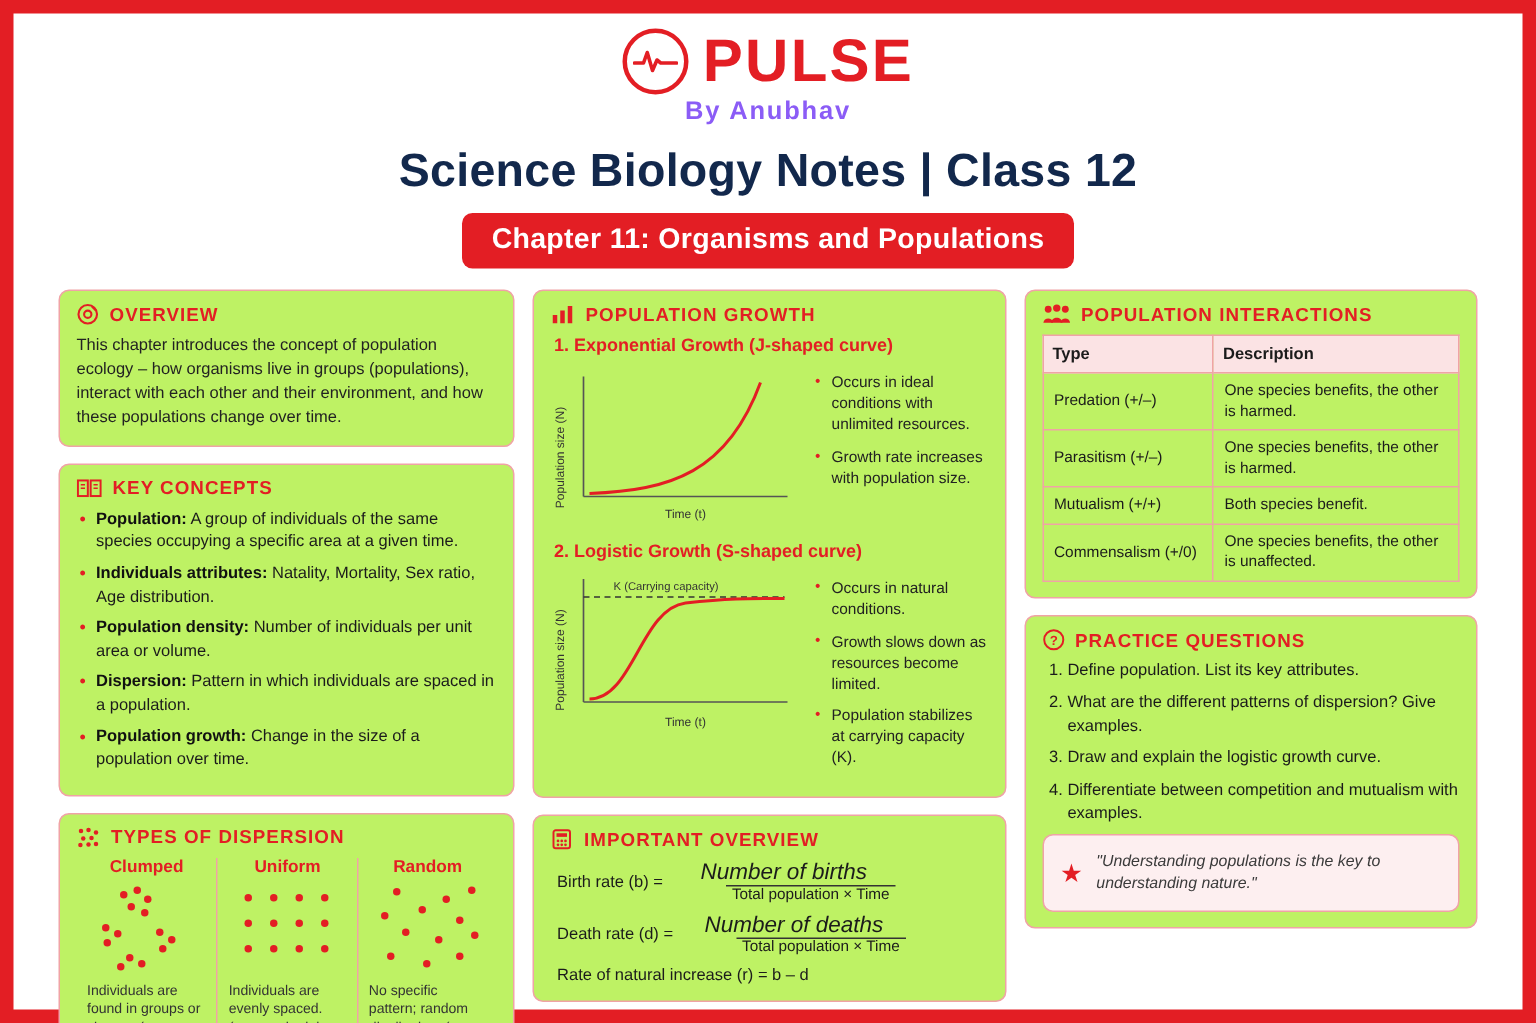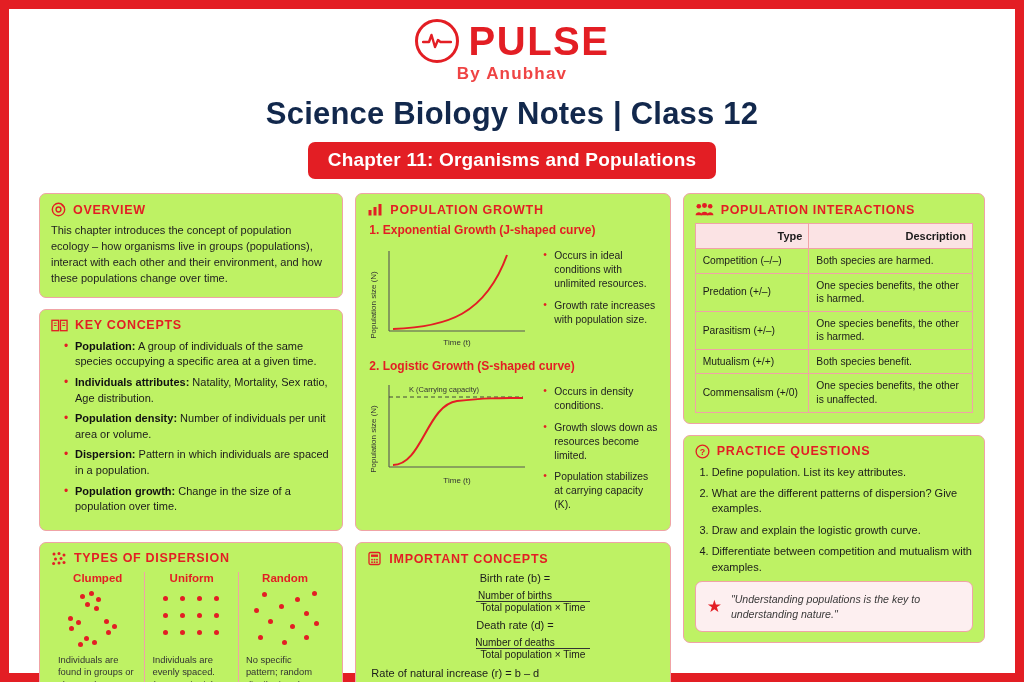--- a/index.html
+++ b/index.html
@@ -26,21 +26,21 @@
     border:3.5px solid #e31e24; position:relative;
     display:flex; align-items:center; justify-content:center;
   }
   .logo-circle svg { display:block; }
   .brand-name {
     font-size:40px; font-weight:bold; letter-spacing:1.5px;
     color:#e31e24; line-height:1;
   }
   .brand-sub {
     font-size:17px; font-weight:bold; letter-spacing:1.2px;
-    color:#ef4444; margin-top:1px;
+    color:#8b5cf6; margin-top:1px;
   }
   
   .main-title {
     text-align:center; font-size:31px; font-weight:bold;
     color:#12284c; margin-top:12px; letter-spacing:0.2px;
   }
   .chapter-pill {
     margin:10px auto 0 auto;
     background:#e31e24; color:#fff;
     font-size:19px; font-weight:bold;
@@ -69,21 +69,21 @@
     margin-bottom:6px;
   }
   .card-head .ic { color:#e31e24; display:flex; align-items:center; }
   .card-title {
     font-size:12.5px; font-weight:bold; color:#e31e24;
     letter-spacing:0.7px;
   }
   .body-text { font-size:11px; line-height:1.45; color:#222; }
   ul.bullets { margin:0; padding-left:13px; list-style:none; }
   ul.bullets li {
-    font-size:11px; line-height:1.42; margin-bottom:5px; position:relative;margin-left:11px;
+    font-size:11px; line-height:1.42; margin-bottom:5px; position:relative;
   }
   ul.bullets li:before {
     content:"•"; color:#e31e24; position:absolute; left:-11px; font-size:12px; top:-1px;
   }
   ul.bullets b { color:#111; }
 
   
   .disp-grid { display:flex; gap:0; }
   .disp-cell { width:33.33%; padding:0 7px; }
   .disp-cell + .disp-cell { border-left:1.2px solid #f0a3a6; }
@@ -98,31 +98,31 @@
   
   .sub-head { font-size:12px; font-weight:bold; color:#e31e24; margin:4px 0 6px 2px; }
   .graph-row { display:flex; gap:10px; align-items:flex-start; }
   .graph-wrap { width:165px; }
   .graph-points { flex:1; padding-top:6px; }
   .graph-points ul { margin:0; padding-left:12px; list-style:none; }
   .graph-points li { font-size:10.3px; line-height:1.35; margin-bottom:8px; position:relative; color:#222;}
   .graph-points li:before { content:"•"; color:#e31e24; position:absolute; left:-11px; top:-1px; }
 
   
-  .formula-row { font-size:11px; display:flex; align-items:center; gap:6px; margin:5px 0 6px 4px;flex-direction:column; }
+  .formula-row { font-size:11px; display:flex; align-items:center; gap:6px; margin:5px 0 6px 4px; }
   .frac { display:inline-flex; flex-direction:column; align-items:center; }
-  .frac .num { font-size:10px; padding:0 4px; }
+  .frac .num { font-size:15px; padding:0 4px;font-style:italic; }
   .frac .den { font-size:10.2px; border-top:1.1px solid #333; padding:0 4px;margin-left:36px; }
   .formula-plain { font-size:11px; margin:7px 0 1px 4px; }
 
   
   table.interact { width:100%; border-collapse:collapse; }
   table.interact th {
     background:#fbe3e4; color:#1b1b1b; font-size:11px; font-weight:bold;
-    border:1.1px solid #f0a3a6; padding:6px 6px; text-align:right;
+    border:1.1px solid #f0a3a6; padding:6px 6px; text-align:left;
   }
   table.interact td {
     border:1.1px solid #f0a3a6; font-size:10.3px; padding:5px 7px; vertical-align:middle;
     line-height:1.32;
   }
   table.interact td.type { width:41%; }
 
   ol.questions { margin:2px 0 0 0; padding-left:17px; }
   ol.questions li { font-size:11px; line-height:1.4; margin-bottom:6px; }
 
@@ -314,21 +314,21 @@
               <line x1="22" y1="6" x2="22" y2="88" stroke="#555" stroke-width="1.1"></line>
               <line x1="22" y1="88" x2="158" y2="88" stroke="#555" stroke-width="1.1"></line>
               <line x1="22" y1="18" x2="156" y2="18" stroke="#333" stroke-width="0.9" stroke-dasharray="4,3"></line>
               <text x="42" y="13" font-size="7.5" fill="#333" font-family="Liberation Sans, sans-serif">K (Carrying capacity)</text>
               <path d="M26 86 C 55 86, 60 26, 90 22 C 118 19, 130 19, 156 19" fill="none" stroke="#e31e24" stroke-width="2"></path>
               <text x="90" y="104" text-anchor="middle" font-size="8" fill="#333" font-family="Liberation Sans, sans-serif">Time (t)</text>
             </svg>
           </div>
           <div class="graph-points">
             <ul>
-              <li>Occurs in density conditions.</li>
+              <li>Occurs in natural conditions.</li>
               <li>Growth slows down as resources become limited.</li>
               <li>Population stabilizes at carrying capacity (K).</li>
             </ul>
           </div>
         </div>
       </div>
 
       <div class="card">
         <div class="card-head">
           <span class="ic">
@@ -336,21 +336,21 @@
                 <rect x="2" y="1.5" width="11" height="12" rx="1.5" fill="none" stroke="#e31e24" stroke-width="1.3"></rect>
                 <rect x="4" y="3.5" width="7" height="2.4" fill="#e31e24"></rect>
                 <circle cx="5" cy="8.6" r="0.9" fill="#e31e24"></circle>
                 <circle cx="7.5" cy="8.6" r="0.9" fill="#e31e24"></circle>
                 <circle cx="10" cy="8.6" r="0.9" fill="#e31e24"></circle>
                 <circle cx="5" cy="11.2" r="0.9" fill="#e31e24"></circle>
                 <circle cx="7.5" cy="11.2" r="0.9" fill="#e31e24"></circle>
                 <circle cx="10" cy="11.2" r="0.9" fill="#e31e24"></circle>
               </svg>
           </span>
-          <span class="card-title">IMPORTANT CONCEPTS</span>
+          <span class="card-title">IMPORTANT OVERVIEW</span>
         </div>
         <div class="formula-row">
           <span>Birth rate (b) =</span>
           <span class="frac">
             <span class="num">Number of births</span>
             <span class="den">Total population × Time</span>
           </span>
         </div>
         <div class="formula-row">
           <span>Death rate (d) =</span>
@@ -381,24 +381,20 @@
           <span class="card-title">POPULATION INTERACTIONS</span>
         </div>
         <table class="interact">
           <thead>
             <tr>
               <th>Type</th>
               <th>Description</th>
             </tr>
           </thead>
           <tbody>
-            <tr>
-              <td class="type">Competition (–/–)</td>
-              <td>Both species are harmed.</td>
-            </tr>
             <tr>
               <td class="type">Predation (+/–)</td>
               <td>One species benefits, the other is harmed.</td>
             </tr>
             <tr>
               <td class="type">Parasitism (+/–)</td>
               <td>One species benefits, the other is harmed.</td>
             </tr>
             <tr>
               <td class="type">Mutualism (+/+)</td>

